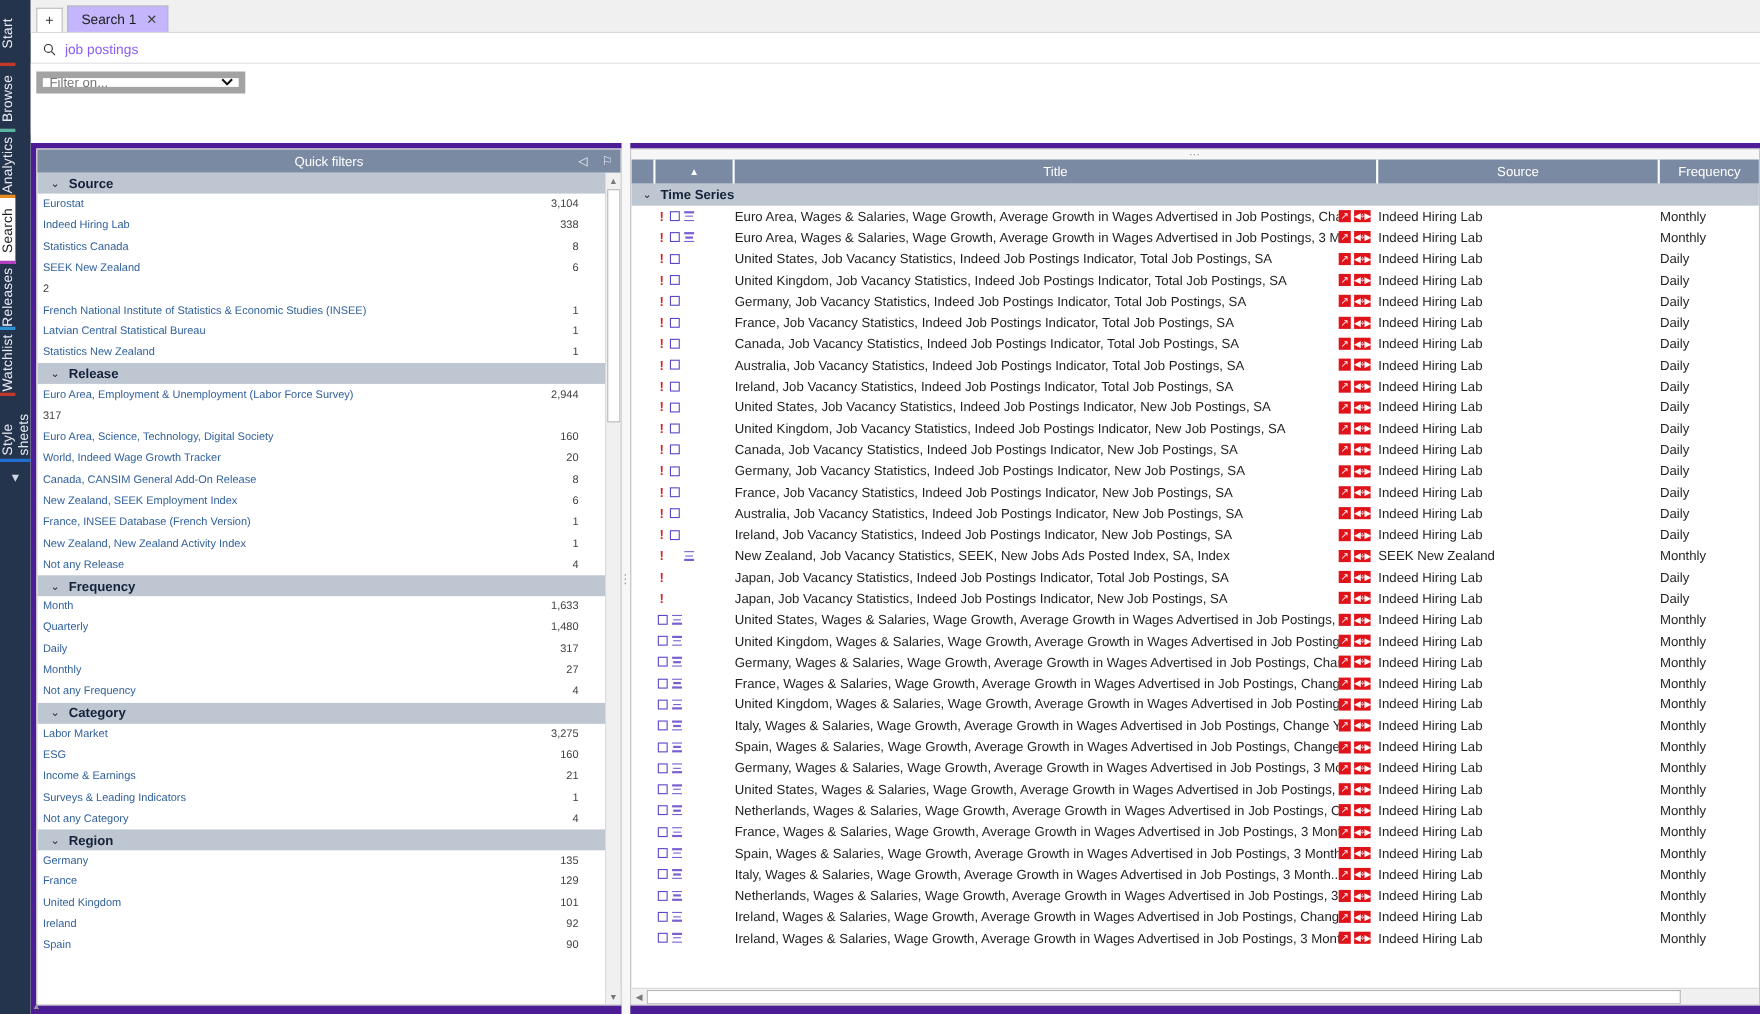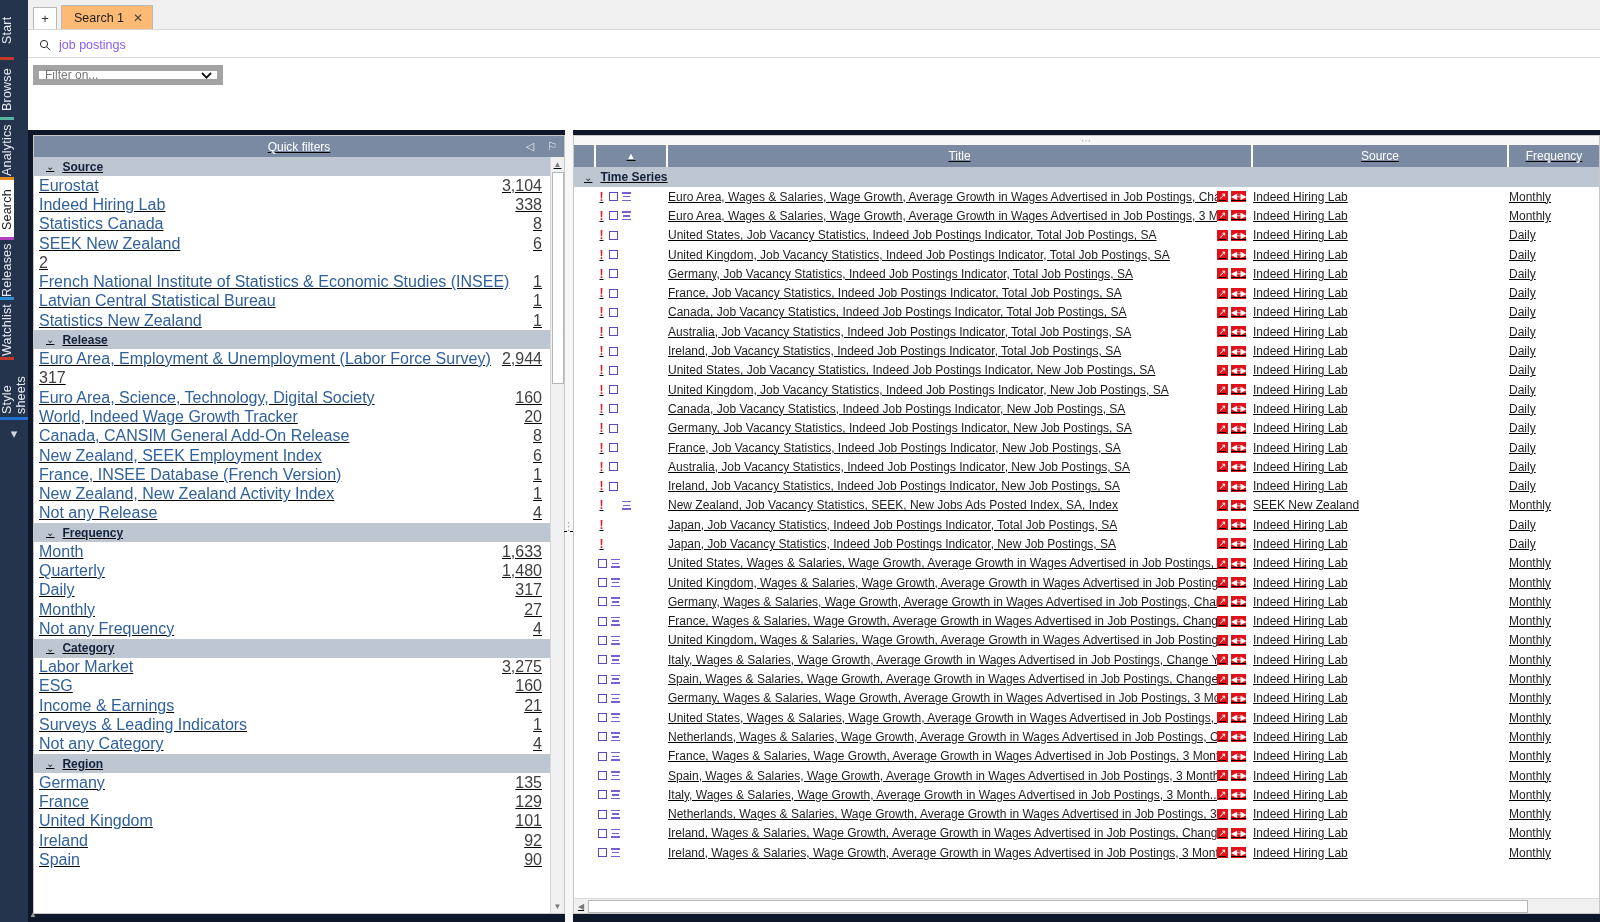--- a/index.html
+++ b/index.html
@@ -62,21 +62,21 @@
     width: 24px; height: 22px;
     border: 1px solid #b9b9b9; border-bottom: none;
     background: #ffffff;
     display: flex; align-items: center; justify-content: center;
     font-size: 13px; color: #333; cursor: pointer;
     margin-bottom: 0;
   }
   .tab {
     height: 24px;
     border: 1px solid #b9b9b9; border-bottom: none;
-    background: #fdba74;
+    background: #c4b5fd;
     display: flex; align-items: center; gap: 9px;
     padding: 0 9px 0 12px;
     font-size: 12.5px; color: #1d1d1d;
     margin-left: 4px; cursor: pointer;
   }
   .tab .close { color: #444; font-size: 12px; cursor: pointer; }
 
   
   .searchbar {
     height: 26px;
@@ -103,22 +103,21 @@
     padding: 0 5px 0 6px;
     font-size: 12px; color: #767676;
     cursor: pointer;
   }
   .filter-select .chev { color: #1d1d1d; font-size: 10px; font-weight: bold; }
 
   
   .body {
     position: absolute; left: 0; right: 0; top: 130px; bottom: 0;
     display: flex;
-    background: #0f172a;
-    text-decoration: underline;
+    background: #4c1d95;
   }
 
   
   .qf-panel {
     width: 532px; flex: 0 0 532px;
     display: flex; flex-direction: column;
     margin: 5px 0 8px 5px;
     background: #ffffff;
     border: 1px solid #c7c7c7;
   }
@@ -137,22 +136,22 @@
     display: flex; align-items: center;
     padding-left: 12px; gap: 8px;
     font-size: 12px; font-weight: bold; color: #14213a;
     cursor: pointer;
   }
   .grp .tw { font-size: 10px; font-weight: normal; color: #2a2a2a; }
 
   .frow {
     height: 19.3px;
     display: flex; align-items: center;
-    padding: 0 8px 0 5px;
-    font-size: 16px;
+    padding: 0 24px 0 5px;
+    font-size: 10px;
     cursor: pointer;
   }
   .frow .lbl { flex: 1 1 auto; color: #31619b; white-space: nowrap; overflow: hidden; }
   .frow .cnt { color: #3f3f3f; font-variant-numeric: tabular-nums; }
 
   
   .qf-scroll {
     width: 14px; flex: 0 0 14px;
     background: #f0f0f0; border-left: 1px solid #dadada;
     display: flex; flex-direction: column; align-items: center;

